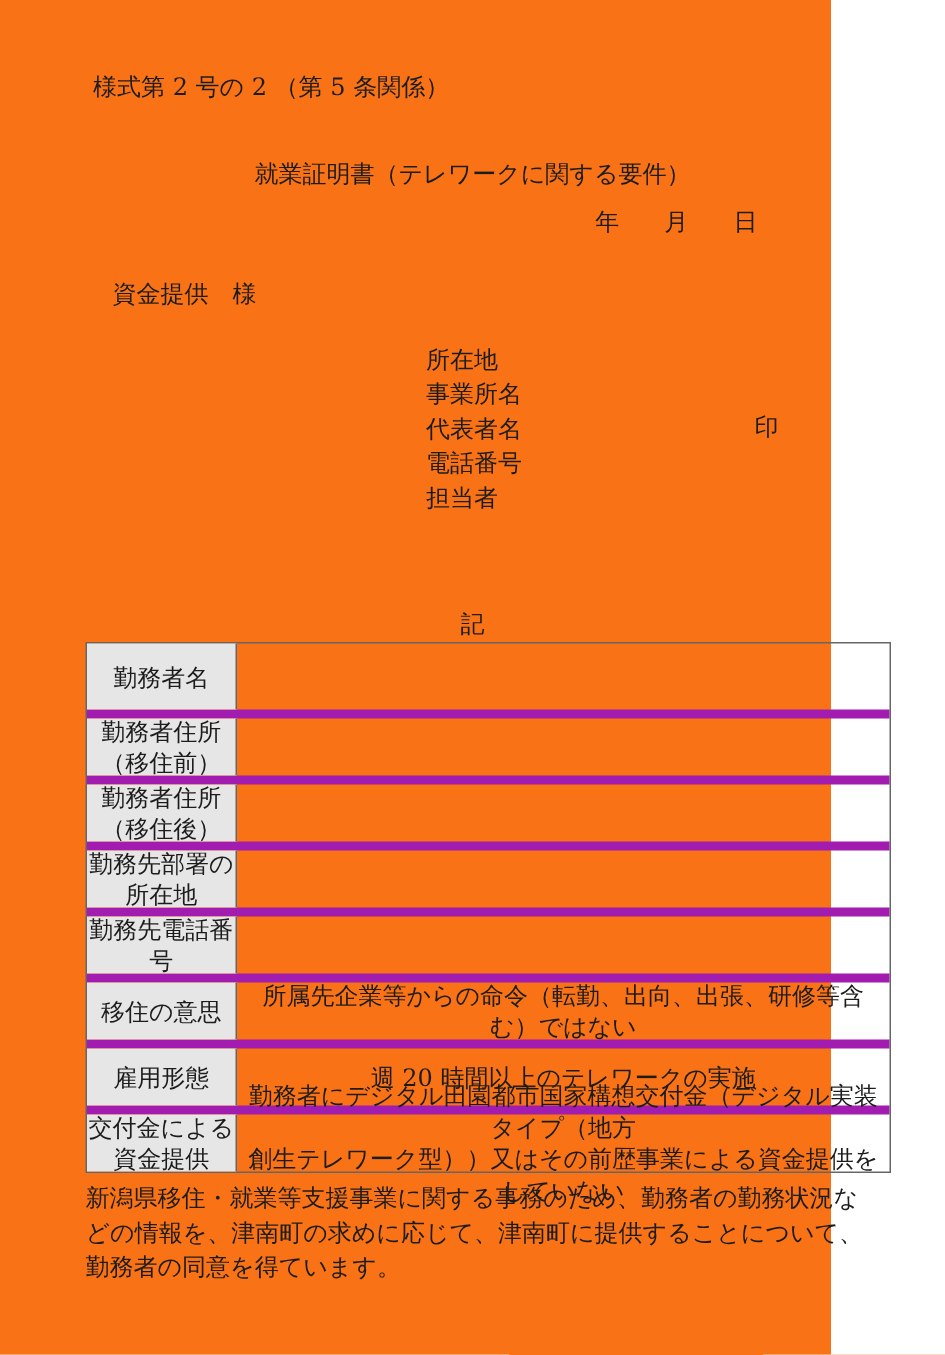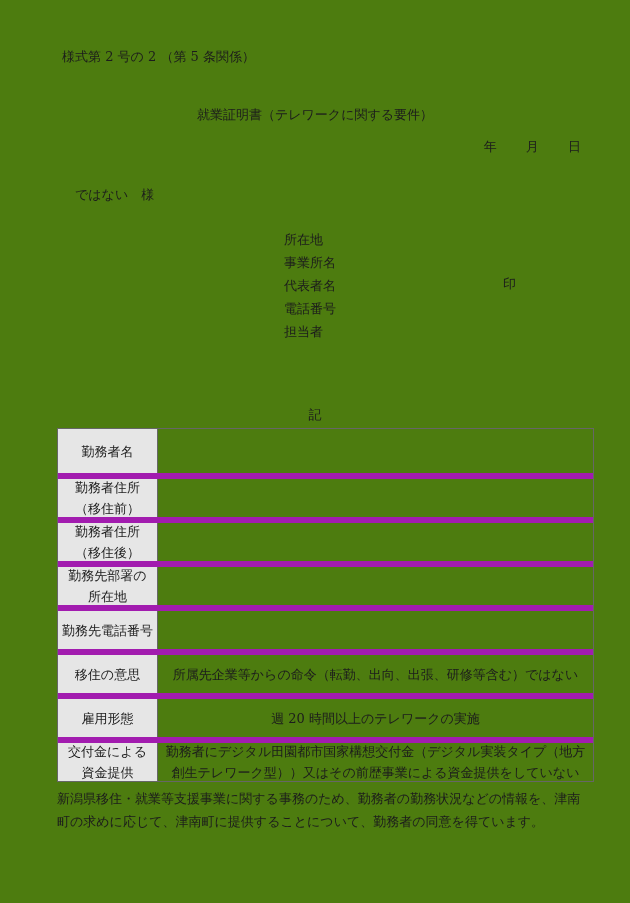--- a/index.html
+++ b/index.html
@@ -6,23 +6,23 @@
   html, body { background: #ffffff; }
   body {
     width: 630px; height: 903px;
     font-family: "DejaVu Serif", "Liberation Serif", serif;
     color: #1c1c1c;
     position: relative;
     overflow: hidden;
   }
   .page {
     position: absolute; left: 0; top: 0;
-    width: 630px; height: 903px;
-    background: #4d7c0f;
-    font-size: 13px;
+    width: 554px; height: 903px;
+    background: #f97316;
+    font-size: 16px;
   }
   .form-code { position: absolute; left: 62px; top: 48px; }
   .doc-title { position: absolute; left: 0; top: 106px; width: 630px; text-align: center; }
   .date-line { position: absolute; top: 138px; right: 49px; }
   .date-line .dsp { margin-left: 25px; }
   .addressee { position: absolute; left: 75px; top: 186px; }
   .sender { position: absolute; left: 284px; top: 228px; }
   .sender .sline { height: 23px; line-height: 23px; }
   .seal { position: absolute; left: 503px; top: 275px; }
   .certify { position: absolute; left: 73px; top: 364px; }
@@ -63,21 +63,21 @@
   <div class="form-code">様式第 2 号の 2 （第 5 条関係）</div>
 
   <div class="doc-title">就業証明書（テレワークに関する要件）</div>
 
   <div class="date-line">
     <span>年</span>
     <span class="dsp">月</span>
     <span class="dsp">日</span>
   </div>
 
-  <div class="addressee">ではない　様</div>
+  <div class="addressee">資金提供　様</div>
 
   <div class="sender">
     <div class="sline">所在地</div>
     <div class="sline">事業所名</div>
     <div class="sline">代表者名</div>
     <div class="sline">電話番号</div>
     <div class="sline">担当者</div>
   </div>
 
   <div class="seal">印</div>

